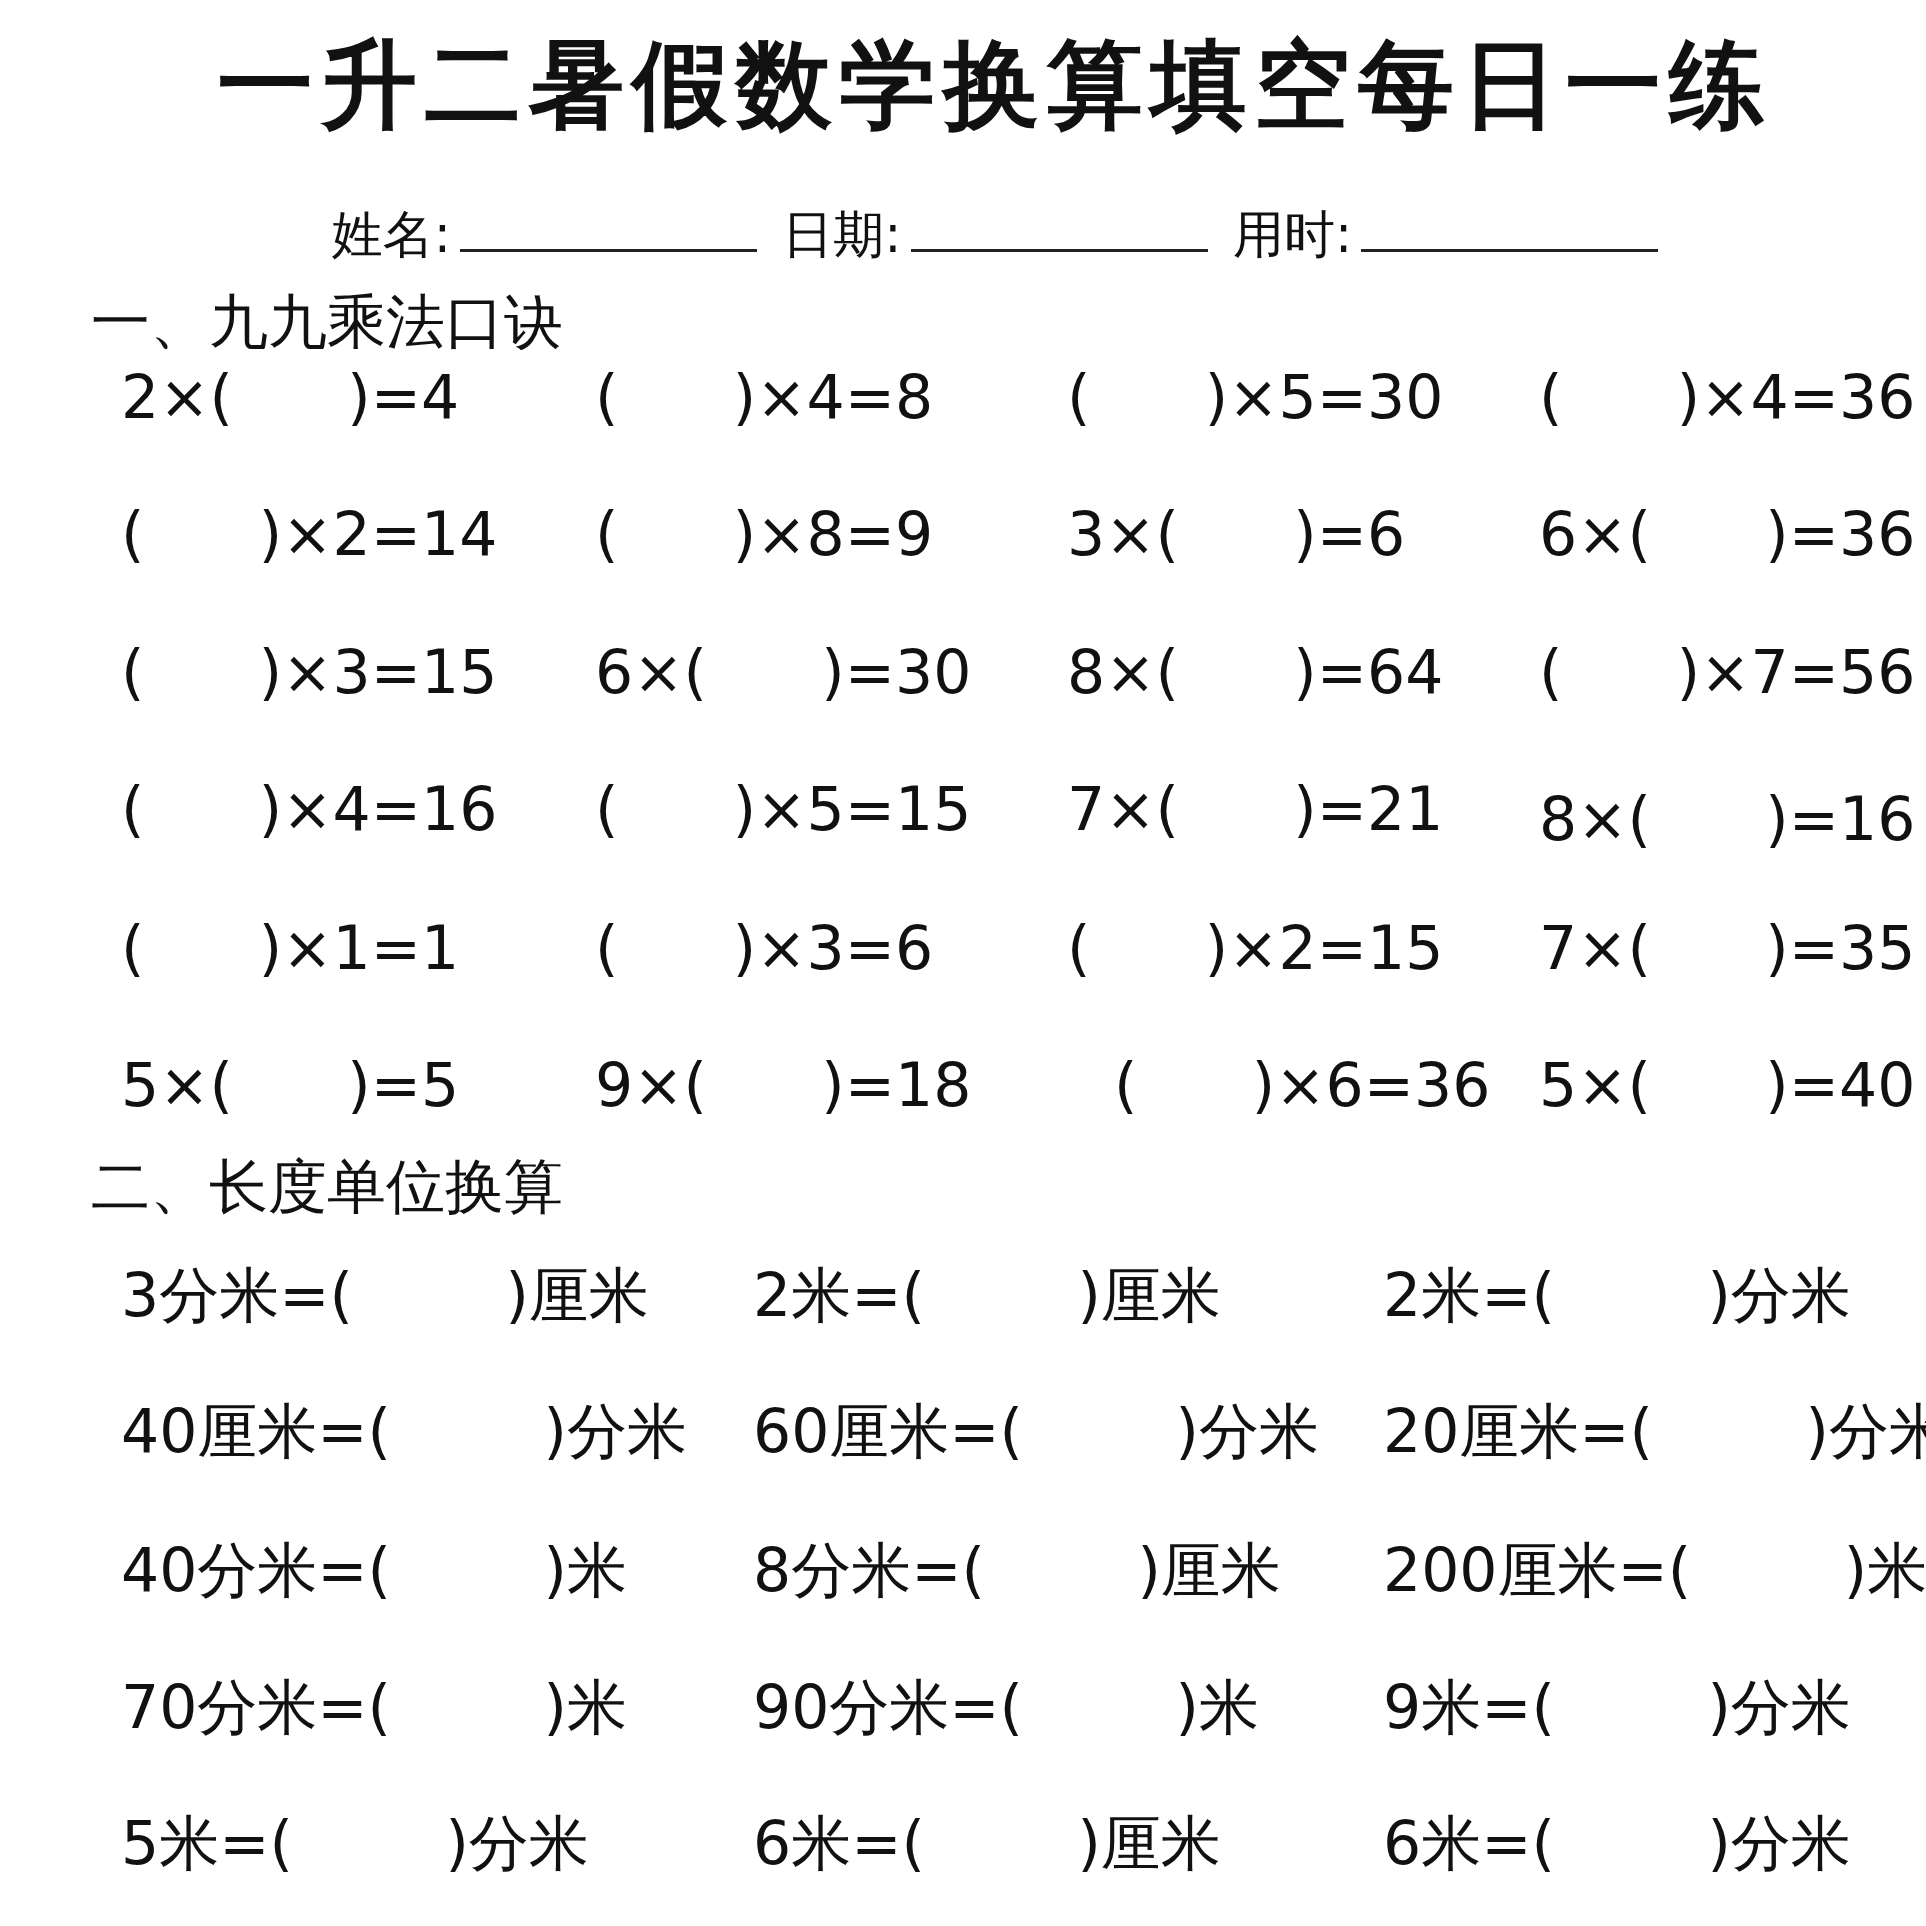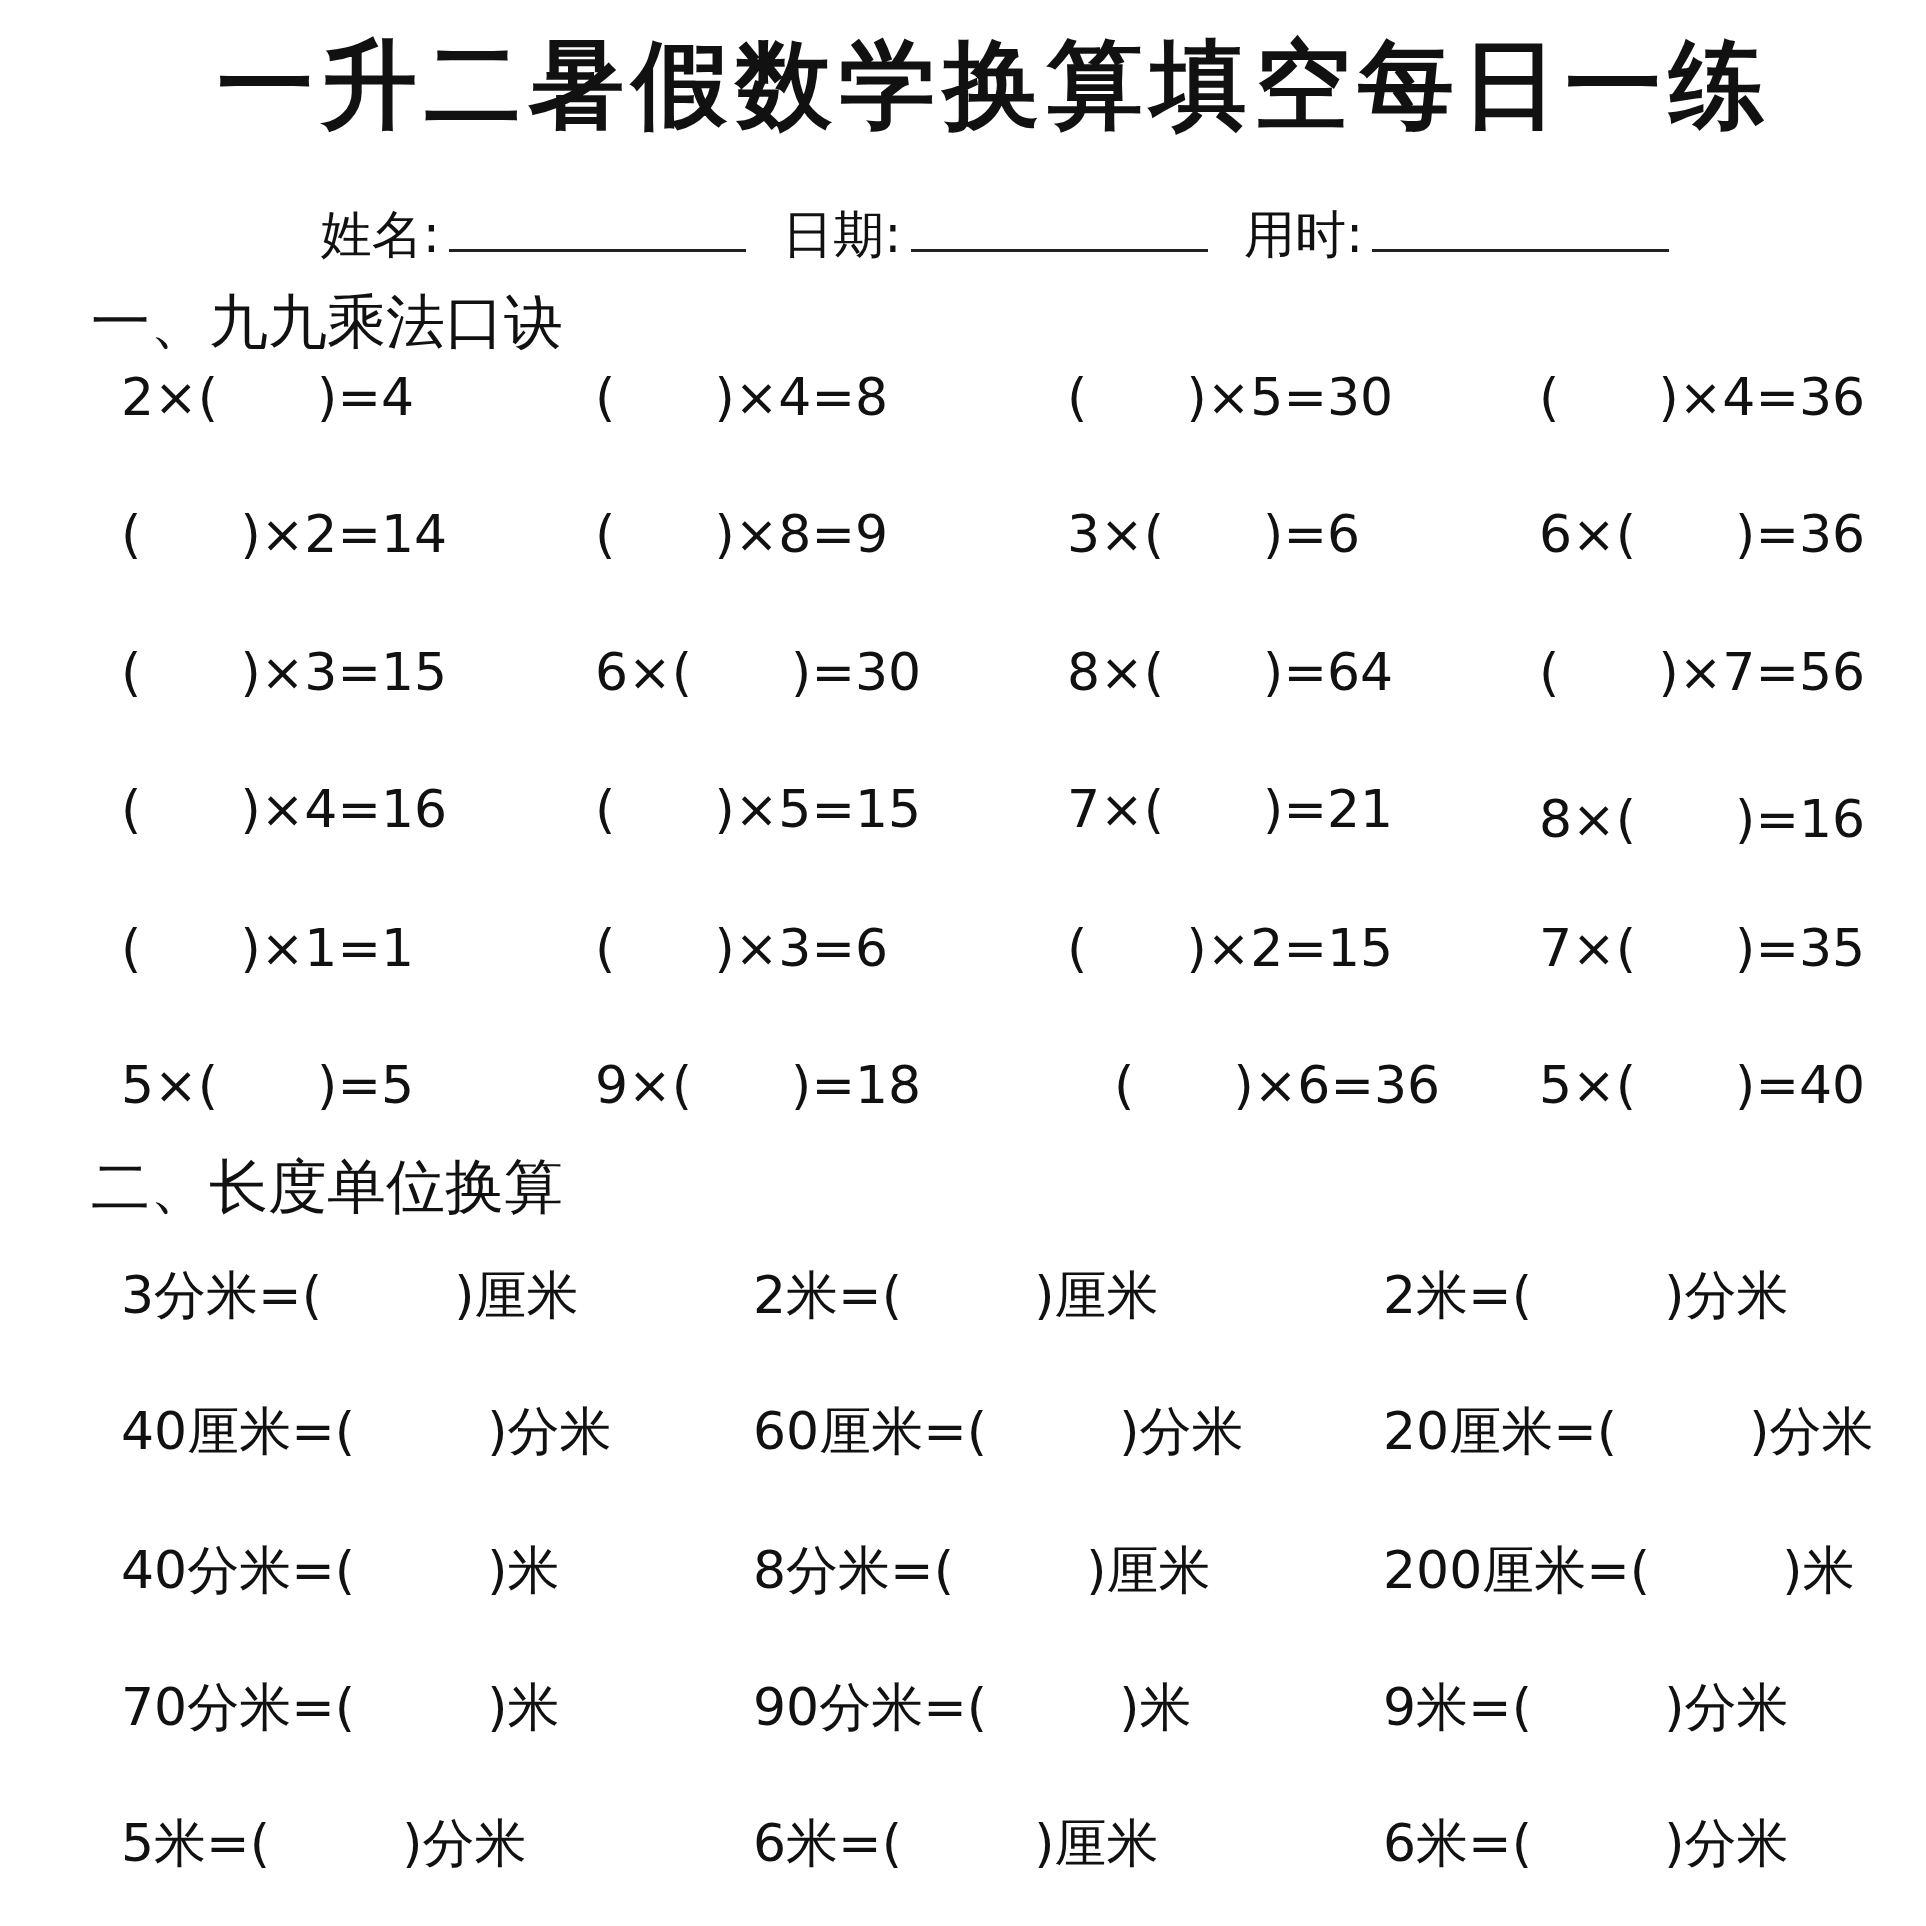--- a/index.html
+++ b/index.html
@@ -3,25 +3,25 @@
 <meta charset="utf-8">
 <style>
   html, body { margin:0; padding:0; background:#ffffff; }
   body { width:1990px; height:2815px; position:relative; overflow:hidden;
          font-family:"DejaVu Sans","Liberation Sans",sans-serif; color:#111; }
   .title { position:absolute; left:0; width:1990px; top:31px; text-align:center;
            font-family:"DejaVu Serif","Liberation Serif",serif; font-weight:bold;
            font-size:96px; letter-spacing:7.7px; line-height:108px; }
   .info { position:absolute; top:204px; left:0; width:1990px; text-align:center;
           font-size:51px; line-height:62px; }
-  .info .lbl { margin-left:20px; }
+  .info .lbl { margin-left:9px; }
   .info .blank { display:inline-block; width:297px; border-bottom:3.5px solid #222;
                  vertical-align:baseline; margin-left:9.2px; height:39px; }
   .section-head { position:absolute; left:91px; font-size:59px; line-height:62px; }
-  .item { position:absolute; font-size:52px; line-height:62px; white-space:pre; }
+  .item { position:absolute; font-size:60px; line-height:62px; white-space:pre; }
 </style>
 </head>
 <body>
 
 <div class="title">一升二暑假数学换算填空每日一练</div>
 
 <div class="info">
   <span>姓名:</span><span class="blank"></span>
   <span class="lbl">日期:</span><span class="blank"></span>
   <span class="lbl">用时:</span><span class="blank"></span>

